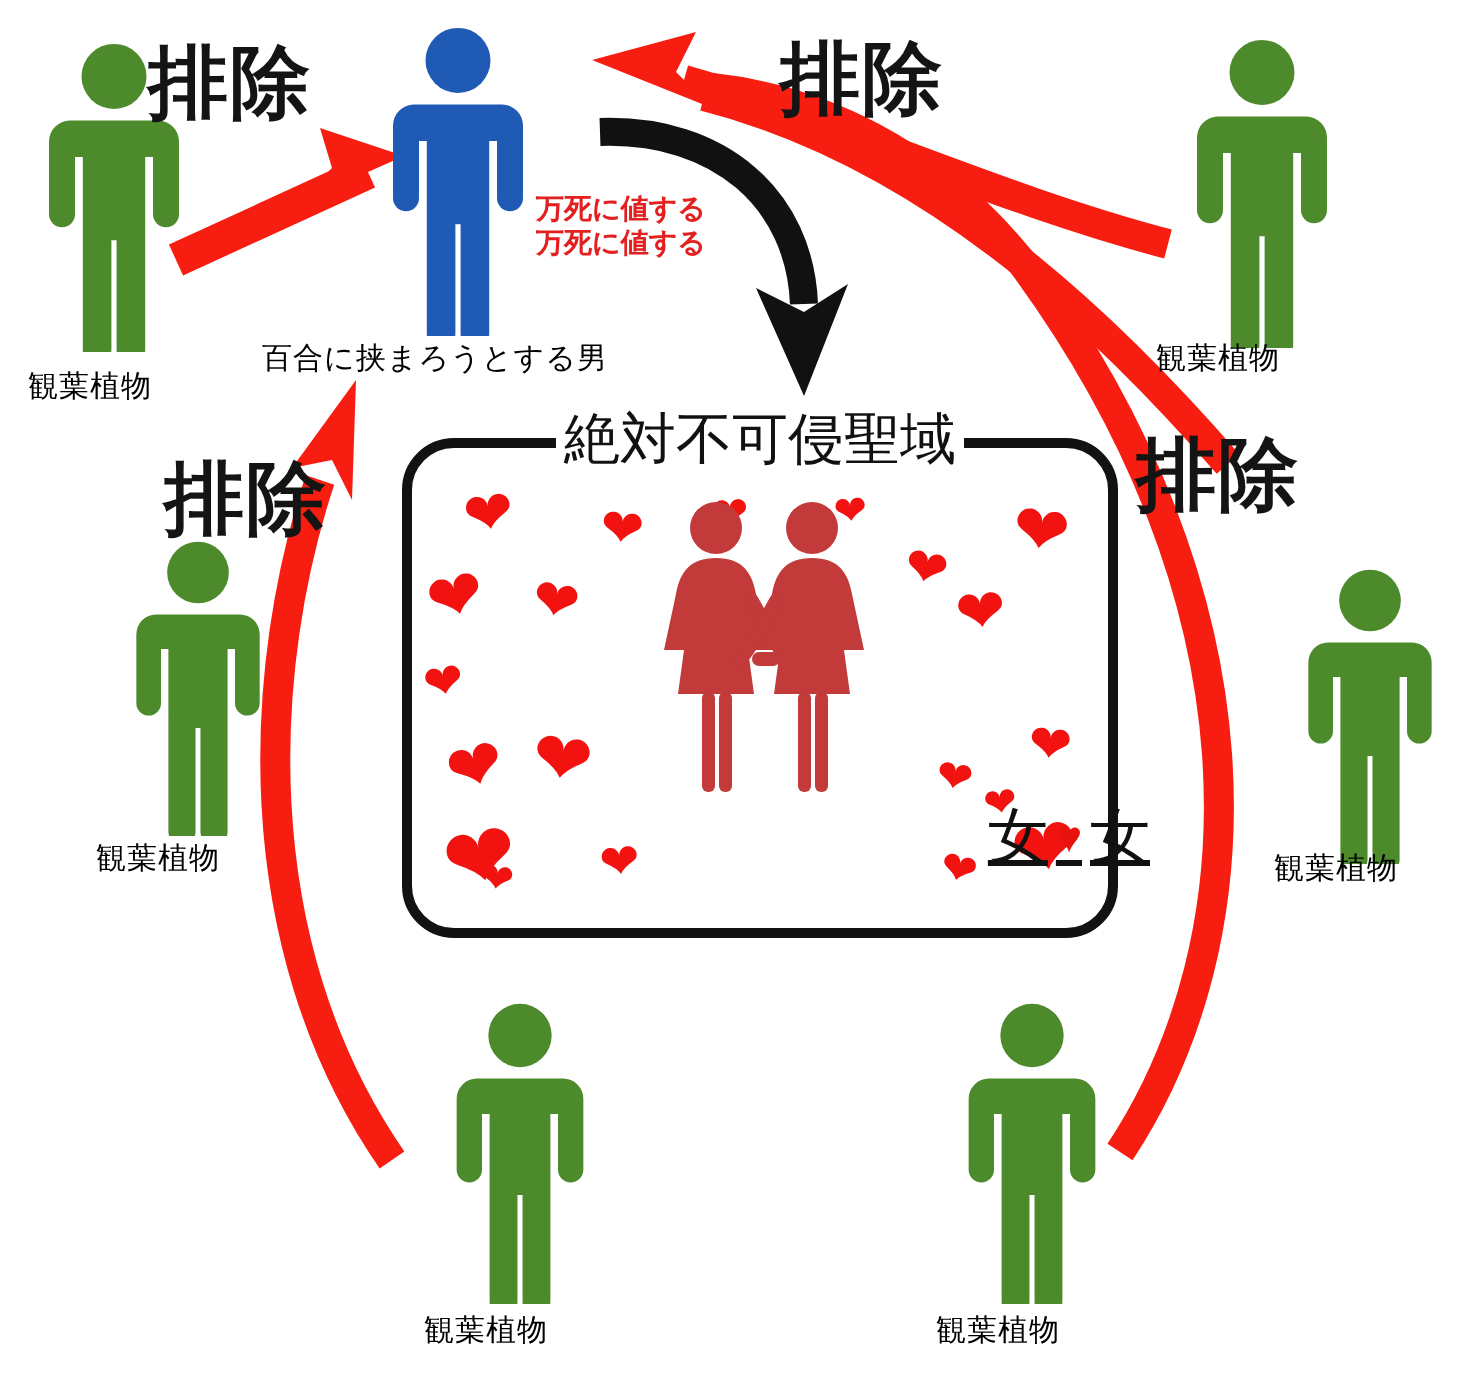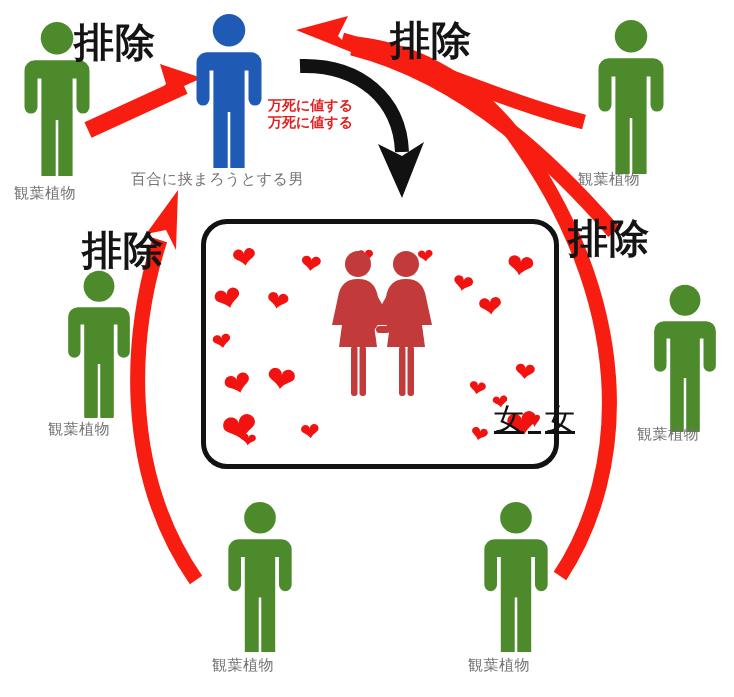--- a/index.html
+++ b/index.html
@@ -21,21 +21,21 @@
     pointer-events:none;
   }
   .person{
     position:absolute;
     pointer-events:none;
   }
   .caption{
     position:absolute;
     font-family:Liberation Serif, serif;
     font-size:15px;
-    color:#737373;
+    color:#000000;
     white-space:nowrap;
     text-align:center;
     letter-spacing:0.5px;
   }
   .haijo{
     position:absolute;
     font-family:"DejaVu Sans","Liberation Sans",sans-serif;
     font-weight:bold;
     font-size:40px;
     color:#141414;
@@ -231,20 +231,25 @@
       <circle cx="80" cy="14" r="13" fill="#c23a3a"></circle>
       <path d="M80,29 c -13,0 -18,7 -20,18 l -6,28 h 10 l -3,22 h 38 l -3,-22 h 10 l -6,-28 c -2,-11 -7,-18 -20,-18 z" fill="#c23a3a"></path>
       <rect x="73" y="96" width="6.5" height="50" rx="3" fill="#c23a3a"></rect>
       <rect x="81.5" y="96" width="6.5" height="50" rx="3" fill="#c23a3a"></rect>
       <path d="M62,50 c -8,14 -12,24 -18,30" stroke="#c23a3a" stroke-width="6.5" fill="none" stroke-linecap="round"></path>
     </g>
 
     <rect x="50" y="76" width="14" height="7" rx="3.5" fill="#c23a3a"></rect>
   </svg>
 
+  <div id="sanctuary-title-wrap">
+    <span class="title-rule"></span>
+    <span id="sanctuary-title">絶対不可侵聖域</span>
+    <span class="title-rule"></span>
+  </div>
 
   <div id="ff-label">
     <span>女</span><span class="heart-inline">♥</span><span>女</span>
   </div>
 
   <div class="haijo" style="left:74px;top:22px;">排除</div>
   <div class="haijo" style="left:390px;top:20px;">排除</div>
   <div class="haijo" style="left:82px;top:230px;">排除</div>
   <div class="haijo" style="left:568px;top:218px;">排除</div>
 

